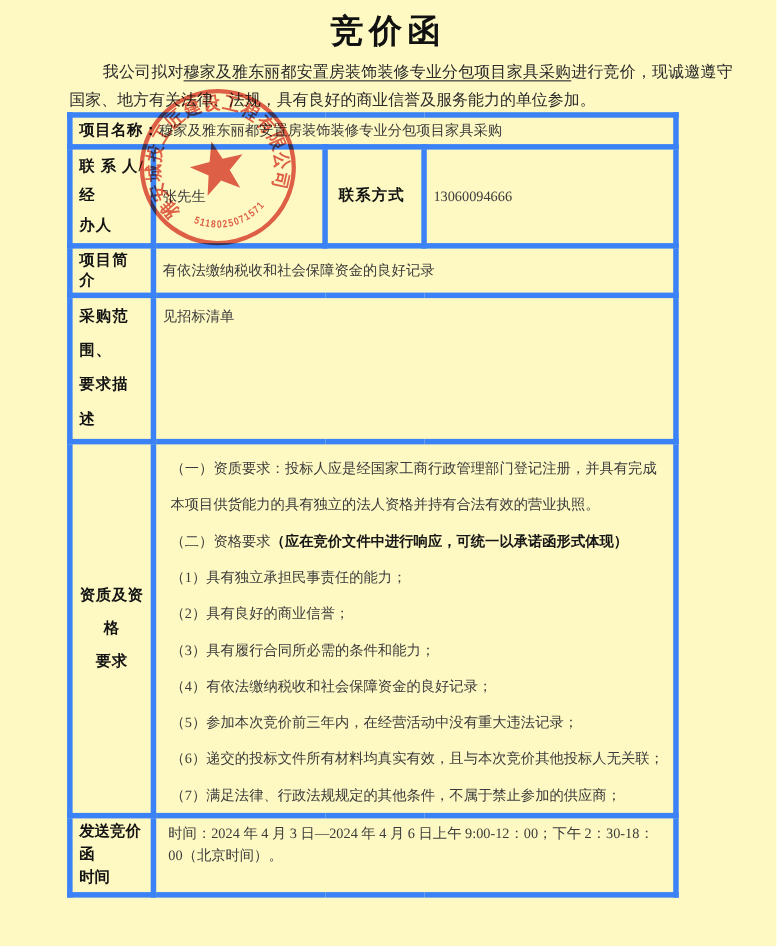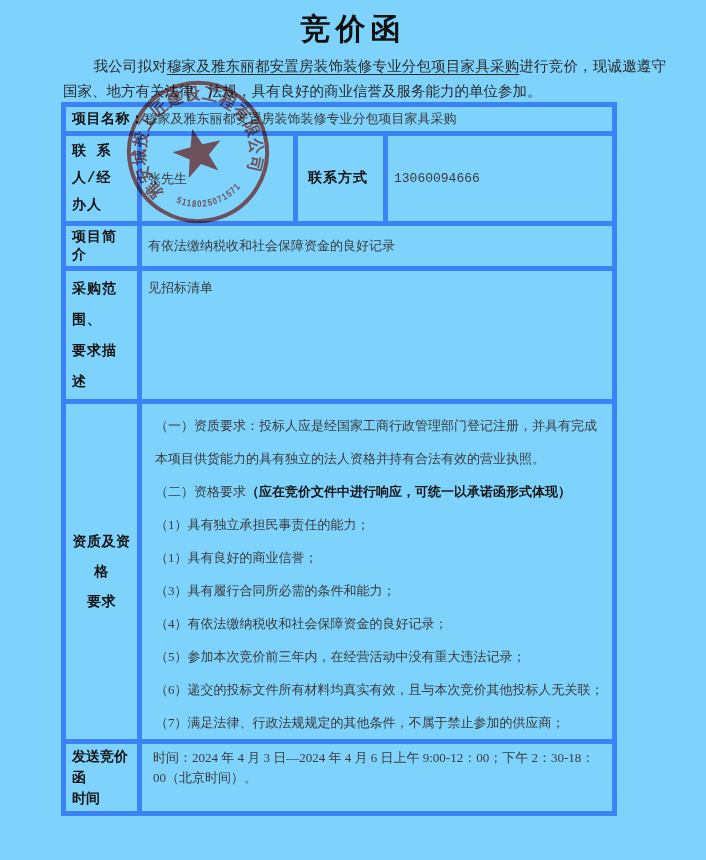--- a/index.html
+++ b/index.html
@@ -1,18 +1,18 @@
 <!DOCTYPE html>
 <html lang="zh"><head>
 <meta charset="utf-8">
 <style>
   html,body{margin:0;padding:0;background:#ffffff;}
   .page{
     position:relative; width:706px; height:860px; overflow:hidden;
-    background:#7dd3fc; color:#2f2f2f;
+    background:#fef9c3; color:#2f2f2f;
     font-family:"Liberation Serif","DejaVu Serif",serif;
   }
   .title{
     text-align:center; font-size:30px; font-weight:bold; color:#111;
     letter-spacing:5px; margin:12px 0 0 0; line-height:34px;
   }
   .intro{
     margin:8px 40px 0 63px; font-size:14.5px; line-height:25px;
     text-indent:2.1em; text-align:justify; color:#2b2b2b;
   }
@@ -25,21 +25,21 @@
   table.doc{ border:2px solid #5a5a5a; }
   table.doc td{ border:5px solid #3b82f6; vertical-align:middle; padding:2px 6px; }
   td.lbl{
     font-weight:bold; color:#141414; font-size:14px; letter-spacing:1px;
     white-space:pre-line; padding-left:7px;
   }
   td.lbl.ctr{ text-align:center; letter-spacing:0.5px; }
   td.lbl.sp2{ line-height:30px; }
   .inline-lbl{ font-weight:bold; color:#141414; font-size:14px; letter-spacing:0.5px; }
   .r1 td,.r2 td{ padding-left:8px; }
-  .r3 td{ vertical-align:top; padding-top:9px;font-family:Liberation Mono, monospace; }
+  .r3 td{ vertical-align:top; padding-top:9px; }
   .r3 .lbl{ line-height:27px; }
   .r5 td.val{ vertical-align:top; padding-top:8px; }
   .r5 td.lbl{ line-height:31px; }
   .r6 td.val div{ line-height:22px; }
   .r6 .seg-b{ font-weight:600; color:#1d1d1d; }
   .r6 .seg-n{ color:#4a4a4a; }
   .r7 td.val{ vertical-align:top; line-height:33px; padding:5px 6px 0 13px; }
   .r7 .b{ font-weight:bold; color:#161616; }
   .r8 td.val{ vertical-align:top; line-height:20px; padding-top:4px; padding-left:11px; }
   .r8 td.lbl{ line-height:21px; letter-spacing:0; }
@@ -93,21 +93,21 @@
     </tr>
 
 
     <tr class="r7" style="height:298px">
       <td class="lbl ctr sp2">资质及资格
 要求</td>
       <td class="val" colspan="3">
         <div>（一）资质要求：投标人应是经国家工商行政管理部门登记注册，并具有完成本项目供货能力的具有独立的法人资格并持有合法有效的营业执照。</div>
         <div><span>（二）资格要求</span><span class="b">（应在竞价文件中进行响应，可统一以承诺函形式体现）</span></div>
         <div>（1）具有独立承担民事责任的能力；</div>
-        <div>（1）具有良好的商业信誉；</div>
+        <div>（2）具有良好的商业信誉；</div>
         <div>（3）具有履行合同所必需的条件和能力；</div>
         <div>（4）有依法缴纳税收和社会保障资金的良好记录；</div>
         <div>（5）参加本次竞价前三年内，在经营活动中没有重大违法记录；</div>
         <div>（6）递交的投标文件所有材料均真实有效，且与本次竞价其他投标人无关联；</div>
         <div>（7）满足法律、行政法规规定的其他条件，不属于禁止参加的供应商；</div>
       </td>
     </tr>
 
     <tr class="r8" style="height:43px">
       <td class="lbl">发送竞价函

